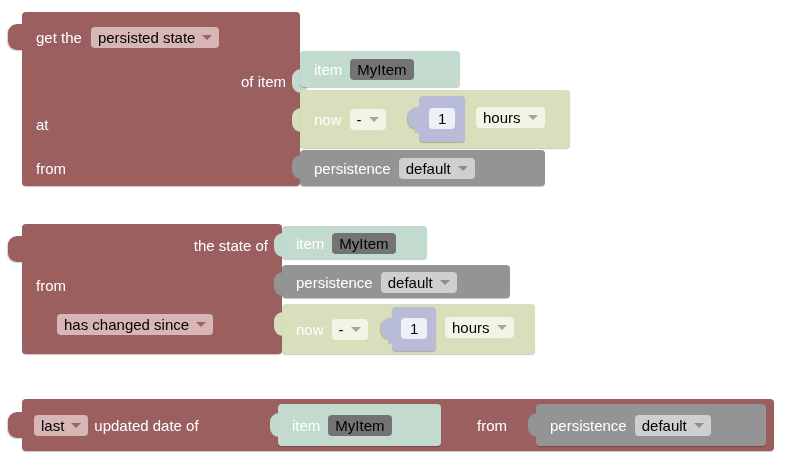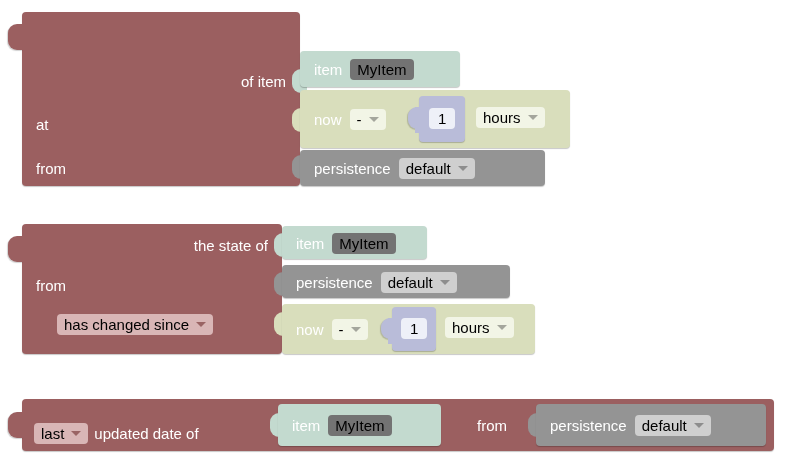--- a/index.html
+++ b/index.html
@@ -67,20 +67,27 @@
 </style>
 </head>
 <body>
 
 <div class="canvas">
 
   <div class="blk" style="left:22px;top:12px;width:278px;height:174px;">
     <div class="blk-body c-red"></div>
     <div class="tab-out c-red"></div>
 
+    <div class="row" style="left:14px;top:10px;height:30px;">
+      <span class="lbl">get the</span>
+      <span class="fld pink" style="margin-left:9px;">
+        <span>persisted state</span>
+        <i class="caret on-red"></i>
+      </span>
+    </div>
 
     <div class="row" style="left:0;top:56px;width:264px;height:26px;justify-content:flex-end;">
       <span class="lbl">of item</span>
     </div>
     <div class="tab-in c-mint" style="left:270px;top:57px;"></div>
 
     <div class="row" style="left:14px;top:99px;height:26px;">
       <span class="lbl">at</span>
     </div>
     <div class="tab-in c-olive" style="left:270px;top:96px;"></div>
@@ -198,21 +205,21 @@
     <span class="fld light" style="position:absolute;left:163px;top:13px;">
       <span>hours</span>
       <i class="caret"></i>
     </span>
   </div>
 
   <div class="blk" style="left:22px;top:399px;width:752px;height:52px;">
     <div class="blk-body c-red"></div>
     <div class="tab-out c-red" style="top:13px;"></div>
 
-    <div class="row" style="left:12px;top:20px;height:28px;">
+    <div class="row" style="left:12px;top:12px;height:28px;">
       <span class="fld pink">
         <span>last</span>
         <i class="caret on-red"></i>
       </span>
       <span class="lbl" style="margin-left:6px;">updated date of</span>
     </div>
     <div class="tab-in c-mint" style="left:248px;top:14px;"></div>
     <div class="tab-in c-grey" style="left:506px;top:14px;"></div>
 
     <span class="lbl" style="position:absolute;left:455px;top:19px;">from</span>

